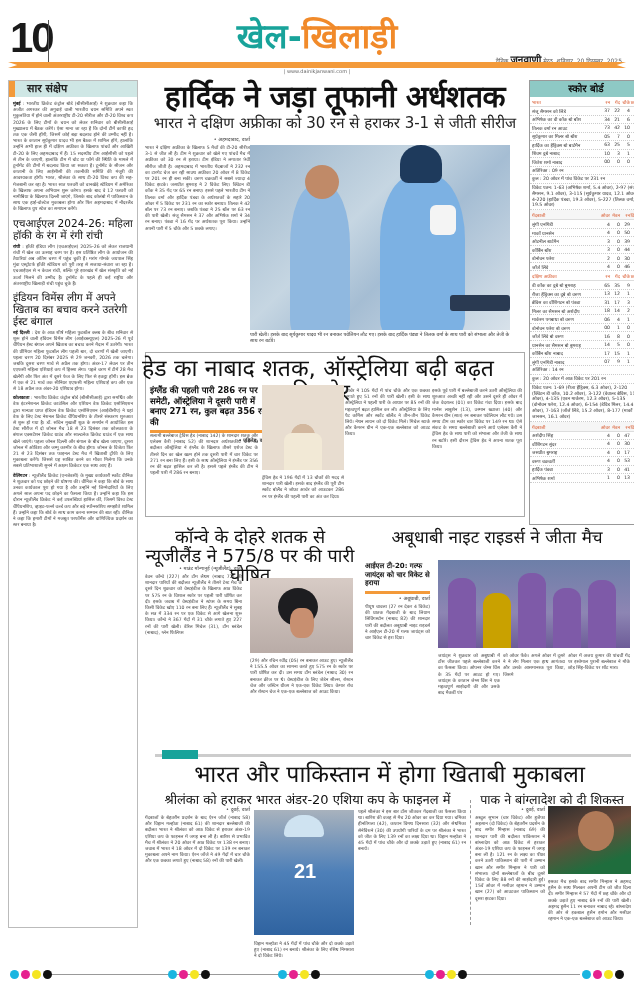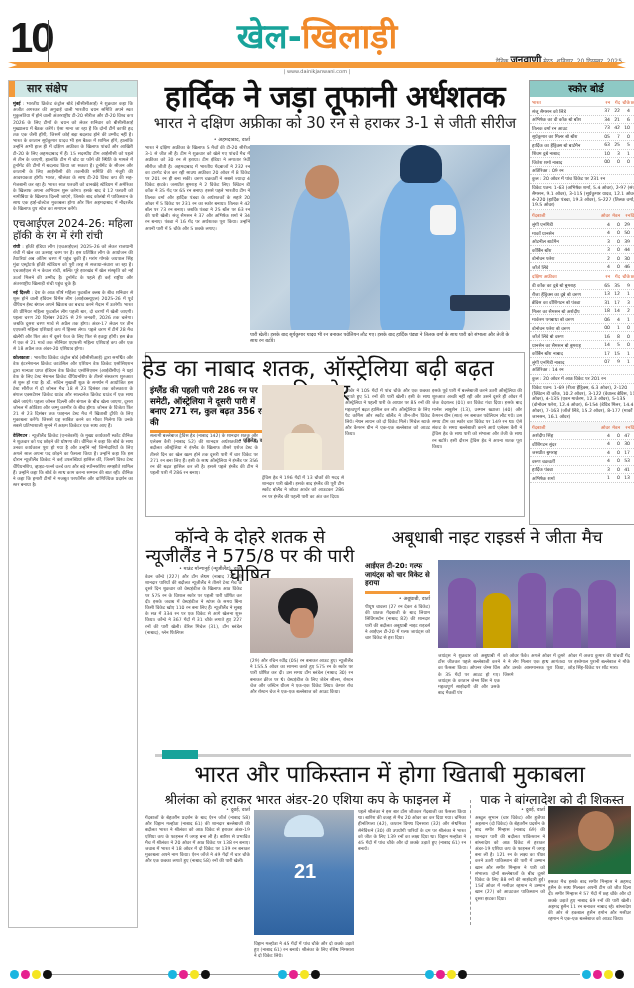--- a/index.html
+++ b/index.html
@@ -127,20 +127,21 @@
     <div class="lbl">सार संक्षेप</div>
   </div>
   <div>
     <div class="body-txt"><b>मुंबई</b> : <span>भारतीय क्रिकेट कंट्रोल बोर्ड (बीसीसीआई) ने शुक्रवार कहा कि अजीत अगरकर की अगुवाई वाली भारतीय चयन समिति अपने स्वत मुकुलतिया में होने वाली अंतरराष्ट्रीय टी-20 सीरीज और टी-20 विश्व कप 2026 के लिए टीमों के चयन को लेकर शनिवार को बीसीसीआई मुख्यालय में बैठक करेंगे। ऐसा माना जा रहा है कि दोनों टीमें काफी हद तक एक जैसी होंगी, जिसमें कोई बड़ा बदलाव होने की उम्मीद नहीं है। भारत के कप्तान सूर्यकुमार यादव भी इस बैठक में शामिल होंगे, हालांकि उन्होंने अभी हाल ही में दक्षिण अफ्रीका के खिलाफ पांचवें और आखिरी टी-20 के लिए अहमदाबाद में हैं। 15 सदस्यीय टीम आईसीसी को पहले से तीन के जाएगी, हालांकि टीम में चोट या फॉर्म की स्थिति के मामले में टूर्नामेंट की टीमों में बदलाव किया जा सकता है। टूर्नामेंट के सीजन और कप्तानी के लिए आईसीसी की तकनीकी समिति की मंजूरी की आवश्यकता होगी। भारत, श्रीलंका के साथ टी-20 विश्व कप की सह-मेजबानी कर रहा है। भारत सात फरवरी को वानखेड़े स्टेडियम में अमेरिका के खिलाफ अपना अभियान शुरू करेगा। इसके बाद वे 12 फरवरी को नामीबिया के खिलाफ दिल्ली जाएंगे, जिसके बाद कोलंबो में पाकिस्तान के साथ एक हाई-वोल्टेज मुकाबला होगा और फिर अहमदाबाद में नीदरलैंड के खिलाफ ग्रुप स्टेज का समापन करेंगे।</span></div>
   </div>
   <div>
     <div class="lh thin">एचआईएल 2024-26: महिला हॉकी के रंग में रंगी रांची</div>
     <div class="body-txt"><b>रांची</b> : <span>हॉकी इंडिया लीग (एचआईएल) 2025-26 को लेकर राजधानी रांची में खेल का उत्साह चरम पर है। इस प्रतिष्ठित लीग के आयोजन की तैयारियां अब अंतिम चरण में पहुंच चुकी हैं। मरांग गोमके जयपाल सिंह मुंडा एस्ट्रोटर्फ हॉकी स्टेडियम को पूरी तरह से सजाया-संवारा जा रहा है। एचआईएल से न केवल रांची, बल्कि पूरे झारखंड में खेल संस्कृति को नई ऊर्जा मिलने की उम्मीद है। टूर्नामेंट के पहले ही कई राष्ट्रीय और अंतरराष्ट्रीय खिलाड़ी रांची पहुंच चुके हैं।</span></div>
   </div>
   <div>
+    <div class="lh thin">इंडियन विमेंस लीग में अपने खिताब का बचाव करने उतरेगी ईस्ट बंगाल</div>
     <div class="body-txt"><b>नई दिल्ली</b> : <span>देश के आठ शीर्ष महिला फुटबॉल क्लब के बीच शनिवार से शुरू होने वाली इंडियन विमेंस लीग (आईडब्ल्यूएल) 2025-26 में पूर्व चैंपियन ईस्ट बंगाल अपने खिताब का बचाव करने मैदान में उतरेगी। भारत की प्रीमियर महिला फुटबॉल लीग पहली बार, दो चरणों में खेली जाएगी। पहला चरण 20 दिसंबर 2025 से 29 जनवरी, 2026 तक चलेगा। जबकि दूसरा चरण मार्च से अप्रैल तक होगा। अंडर-17 लेवल पर तीन एएफसी महिला एशियाई कप में हिस्सा लेगा। पहले चरण में टीमें 28 मैच खेलेंगी और फिर अंत में दूसरे फेज के लिए फिर से इकट्ठा होंगी। इस ब्रेक में एक से 21 मार्च तक सीनियर एएफसी महिला एशियाई कप और एक से 18 अप्रैल तक अंडर-20 एशियाड होगा।</span></div>
   </div>
   <div>
     <div class="body-txt"><b>कोलकाता</b> : <span>भारतीय क्रिकेट कंट्रोल बोर्ड (बीसीसीआई) द्वारा समर्थित और डेफ इंटरनेशनल क्रिकेट काउंसिल और एशियन डेफ क्रिकेट एसोसिएशन द्वारा मान्यता प्राप्त इंडियन डेफ क्रिकेट एसोसिएशन (आईडीसीए) ने यहां डेफ के लिए टेस्ट नेशनल क्रिकेट चैंपियनशिप के तीसरे संस्करण शुरुआत से शुरू हो गया है। डॉ. सचिन मुखर्जी शुक्र के समर्थन में आयोजित इस टेस्ट सीरीज में दो जोनल मैच 18 से 23 दिसंबर तक कोलकाता के बंगाल एक्सटेंशन क्रिकेट ग्राउंड और साल्टलेक क्रिकेट ग्राउंड में एक साथ खेले जाएंगे। पहला जोनल दिल्ली और बंगाल के बीच खेला जाएगा, दूसरा जोनल में ओडिशा और जम्मू कश्मीर के बीच होगा। जोनल के विजेता फिर 21 से 23 दिसंबर तक फाइनल टेस्ट मैच में खिताबी ट्रॉफी के लिए मुकाबला करेंगे। जिससे यह साबित करने का मौका मिलेगा कि उनके सबसे प्रतिभाशाली सुनने में अक्षम क्रिकेटर एक साथ आए हैं।</span></div>
   </div>
   <div>
     <div class="body-txt"><b>वेलिंगटन</b> : <span>न्यूजीलैंड क्रिकेट (एनजेडसी) के मुख्य कार्यकारी स्कॉट वीनिक ने शुक्रवार को पद छोड़ने की घोषणा की। वीनिक ने कहा कि बोर्ड के साथ उनका कार्यकाल पूरा हो गया है और उन्होंने नई जिम्मेदारियों के लिए अगले साल अपना पद छोड़ने का फैसला किया है। उन्होंने कहा कि इस दौरान न्यूजीलैंड क्रिकेट ने कई उपलब्धियां हासिल कीं, जिसमें विश्व टेस्ट चैंपियनशिप, व्हाइट-फर्न्स वर्ल्ड कप और बड़े स्पॉन्सरशिप समझौते शामिल हैं। उन्होंने कहा कि बोर्ड के साथ काम करना सम्मान की बात रही। वीनिक ने कहा कि हमारी टीमों ने मजबूत परफॉर्मेंस और वाणिज्यिक प्रदर्शन का स्तर बनाया है।</span></div>
   </div>
 </div>
 

